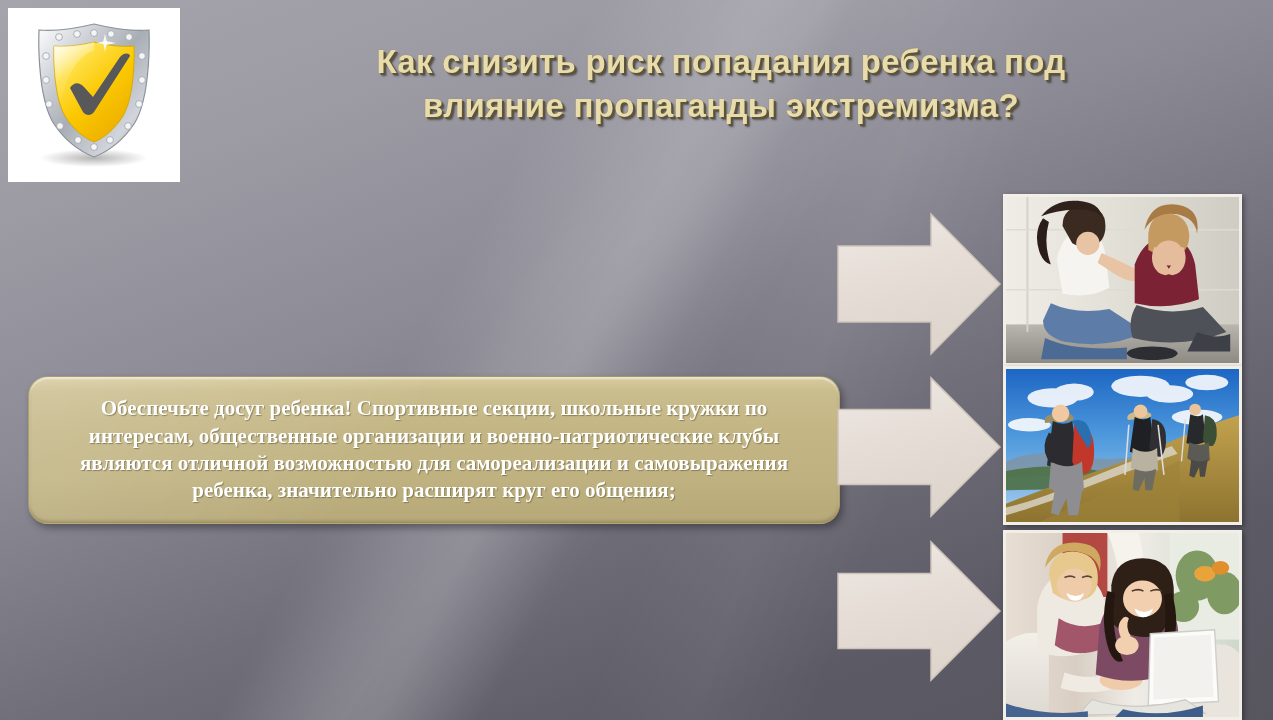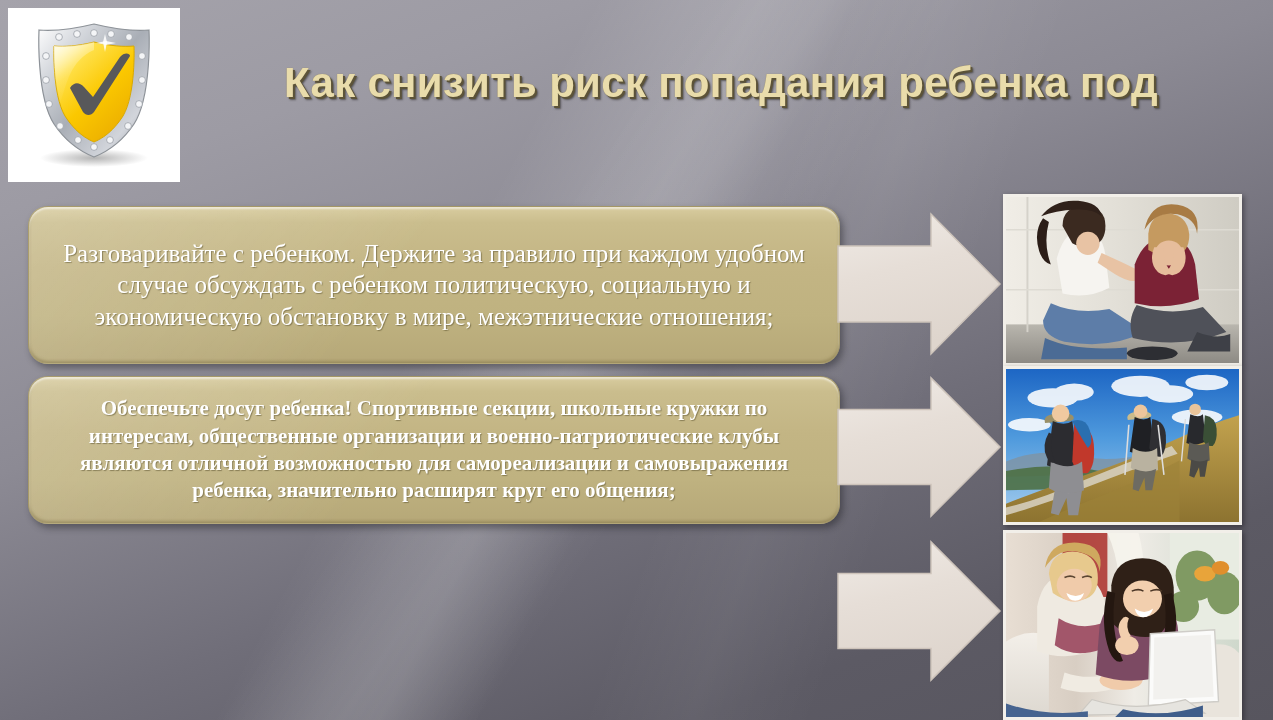--- a/index.html
+++ b/index.html
@@ -47,24 +47,24 @@
     position: absolute;
     left: 8px;  top: 8px;
     width: 172px; height: 174px;
     background: #ffffff;
   }
   #logo-box svg { display: block; }
 
   
   #title {
     position: absolute;
-    left: 186px; top: 55px;
+    left: 186px; top: 40px;
     width: 1070px;
     text-align: center;
-    font-size: 42px;
+    font-size: 33px;
     font-weight: bold;
     line-height: 1.32;
     letter-spacing: 0.3px;
     color: #e9dcab;
     text-shadow:
        2px 2px 0 #5c5338,
        3px 3px 2px rgba(30,28,24,0.55),
        0 0 1px #8a7c50;
   }
   #title .tline { display: block; }
@@ -200,27 +200,25 @@
 
       <path d="M95 34 L97 44 L99 34 L97 26 Z" fill="#ffffff" opacity="0.85"></path>
       <path d="M88 35 L98 37 L108 35 L98 33 Z" fill="#ffffff" opacity="0.85"></path>
 
       <path d="M62 80 C 66 74, 71 74, 76 79 L 85 89 L 112 49 C 116 44, 122 45, 122 48 L 86 104 C 83 108, 78 108, 75 104 Z" fill="#58585a"></path>
     </svg>
   </div>
 
   <div id="title">
     <span class="tline">Как снизить риск попадания ребенка под</span>
+    <span class="tline">влияние пропаганды экстремизма?</span>
   </div>
 
   <div class="row" id="row1">
 
-    <div class="msg-box" id="box1">
-      <div class="msg-text">Разговаривайте с ребенком. Держите за правило при каждом удобном случае обсуждать с ребенком политическую, социальную и экономическую обстановку в мире, межэтнические отношения;</div>
-    </div>
 
     <div class="arrow">
       <svg viewBox="0 0 162 152" preserveAspectRatio="none">
         <defs>
           <linearGradient id="arrGrad" x1="0" y1="0" x2="0.3" y2="1">
             <stop offset="0%" stop-color="#f0ebe6"></stop>
             <stop offset="45%" stop-color="#e6ded7"></stop>
             <stop offset="100%" stop-color="#ded5cd"></stop>
           </linearGradient>
         </defs>

